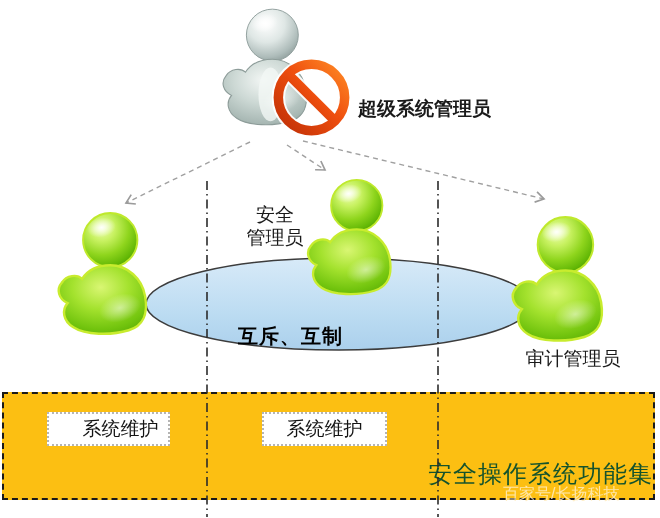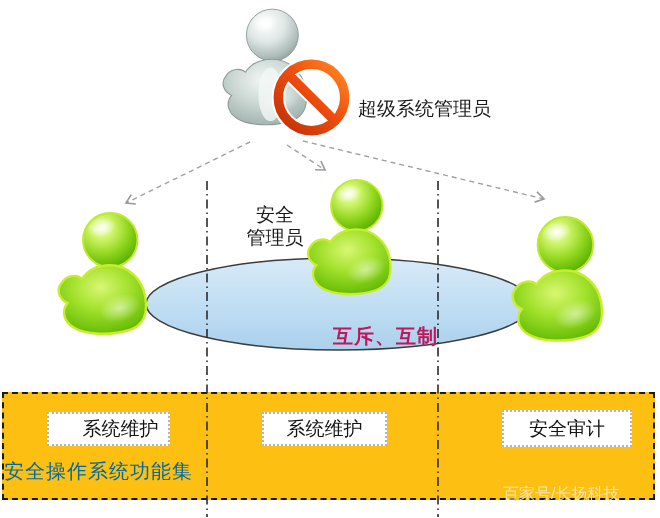--- a/index.html
+++ b/index.html
@@ -5,36 +5,36 @@
   html,body{margin:0;padding:0;background:#fff;}
   .canvas{
     position:relative;width:660px;height:518px;overflow:hidden;background:#ffffff;
     font-family:"Liberation Sans","DejaVu Sans",sans-serif;color:#111;
   }
   svg.layer{position:absolute;pointer-events:none;}
   
   .role-label{position:absolute;font-size:19px;color:#1a1a1a;text-align:center;white-space:nowrap;}
   .role-label.two-line{white-space:normal;line-height:23px;}
   .exclusion-label{
-    position:absolute;left:238px;top:323px;width:200px;text-align:right;
-    font-size:20px;font-weight:bold;color:#be185d;letter-spacing:1px;
+    position:absolute;left:238px;top:323px;width:200px;text-align:left;
+    font-size:20px;font-weight:bold;color:#000000;letter-spacing:1px;
   }
   
   .func-panel{
     position:absolute;left:2px;top:392px;width:653px;height:108px;
     background:#fcbf12;border:2px dashed #1a1a1a;box-sizing:border-box;
   }
   .white-box{
     position:absolute;background:#ffffff;border:2px dotted #b5b5b5;box-sizing:border-box;
     display:flex;align-items:center;justify-content:center;
     font-size:19px;color:#141414;
   }
   .func-title{
-    position:absolute;left:0;top:64px;width:100%;text-align:left;
-    font-size:20px;color:#0369a1;letter-spacing:1px;
+    position:absolute;left:0;top:64px;width:100%;text-align:right;
+    font-size:24px;color:#14532d;letter-spacing:1px;
   }
   .watermark{
     position:absolute;left:499px;top:90px;width:160px;
     font-size:16px;color:#ffedc2;opacity:.85;white-space:nowrap;
   }
   .defs-holder{position:absolute;width:0;height:0;overflow:hidden;}
 </style>
 </head>
 <body>
 
@@ -88,23 +88,20 @@
     <ellipse cx="196" cy="49" rx="193" ry="46" fill="url(#pond)" stroke="#3c3c3c" stroke-width="1.5"></ellipse>
   </svg>
 
   <div class="func-panel">
     <div class="white-box" style="left:43px;top:18px;width:123px;height:34px;padding-left:24px;">
       <span>系统维护</span>
     </div>
     <div class="white-box" style="left:258px;top:18px;width:125px;height:34px;">
       <span>系统维护</span>
     </div>
-    <div class="white-box" style="left:498px;top:16px;width:130px;height:37px;">
-      <span>安全审计</span>
-    </div>
     <div class="func-title">安全操作系统功能集</div>
     <div class="watermark">百家号/长扬科技</div>
   </div>
 
   <svg class="layer" style="left:213px;top:7px;" width="102" height="123" viewBox="0 0 110 132">
     <circle cx="64" cy="30" r="28" fill="url(#sHead)" stroke="#8d9c99" stroke-width="1"></circle>
     <ellipse cx="55" cy="17" rx="15" ry="10" fill="url(#spec)" transform="rotate(-12 55 17)"></ellipse>
     <path fill="url(#sBody)" stroke="#8d9c99" stroke-width="1.2" d="M64 56 C82 56 97 70 100 88 C103 106 99 118 83 123 C65 128.5 38 128 26 120 C15 113 14 102 20 95 C11 91 8 81 14 74 C19 66 30 65 35 70 C41 61 51 56 64 56 Z"></path>
     <ellipse cx="62" cy="94" rx="13" ry="29" fill="#f2f7f5" opacity="0.8"></ellipse>
     <ellipse cx="74" cy="100" rx="21" ry="13" fill="url(#spec)" opacity="0.5" transform="rotate(-18 74 100)"></ellipse>
@@ -131,25 +128,26 @@
     <ellipse cx="74" cy="100" rx="22" ry="14" fill="url(#spec)" opacity="0.55" transform="rotate(-18 74 100)"></ellipse>
   </svg>
 
   <svg class="layer" style="left:502px;top:215px;" width="109" height="131" viewBox="0 0 110 132">
     <circle cx="64" cy="30" r="28" fill="url(#gHead)" stroke="#bfe92c" stroke-width="2"></circle>
     <ellipse cx="55" cy="17" rx="15" ry="10" fill="url(#spec)" transform="rotate(-12 55 17)"></ellipse>
     <path fill="url(#gBody)" stroke="#c8ec2e" stroke-width="2.5" d="M64 56 C82 56 97 70 100 88 C103 106 99 118 83 123 C65 128.5 38 128 26 120 C15 113 14 102 20 95 C11 91 8 81 14 74 C19 66 30 65 35 70 C41 61 51 56 64 56 Z"></path>
     <ellipse cx="74" cy="100" rx="22" ry="14" fill="url(#spec)" opacity="0.55" transform="rotate(-18 74 100)"></ellipse>
   </svg>
 
-  <div class="role-label" style="left:358px;top:96px;">超级系统管理员</div>
+  <div class="role-label" style="left:358px;top:96px;font-weight:bold;">超级系统管理员</div>
   <div class="role-label two-line" style="left:236px;top:203px;width:78px;">
     <span>安全</span><br>
     <span>管理员</span>
   </div>
+  <div class="role-label" style="left:503px;top:346px;width:140px;">审计管理员</div>
 
   <div class="exclusion-label">互斥、互制</div>
 
   <svg class="layer" style="left:0;top:0;" width="660" height="518" viewBox="0 0 660 518">
     <defs>
       <marker id="arr" viewBox="0 0 12 12" refX="10" refY="6" markerWidth="9" markerHeight="9" orient="auto">
         <path d="M2 1 L10 6 L2 11" fill="none" stroke="#9b9b9b" stroke-width="1.6"></path>
       </marker>
     </defs>
     <g stroke="#a0a0a0" stroke-width="1.4" stroke-dasharray="5 4" fill="none">

